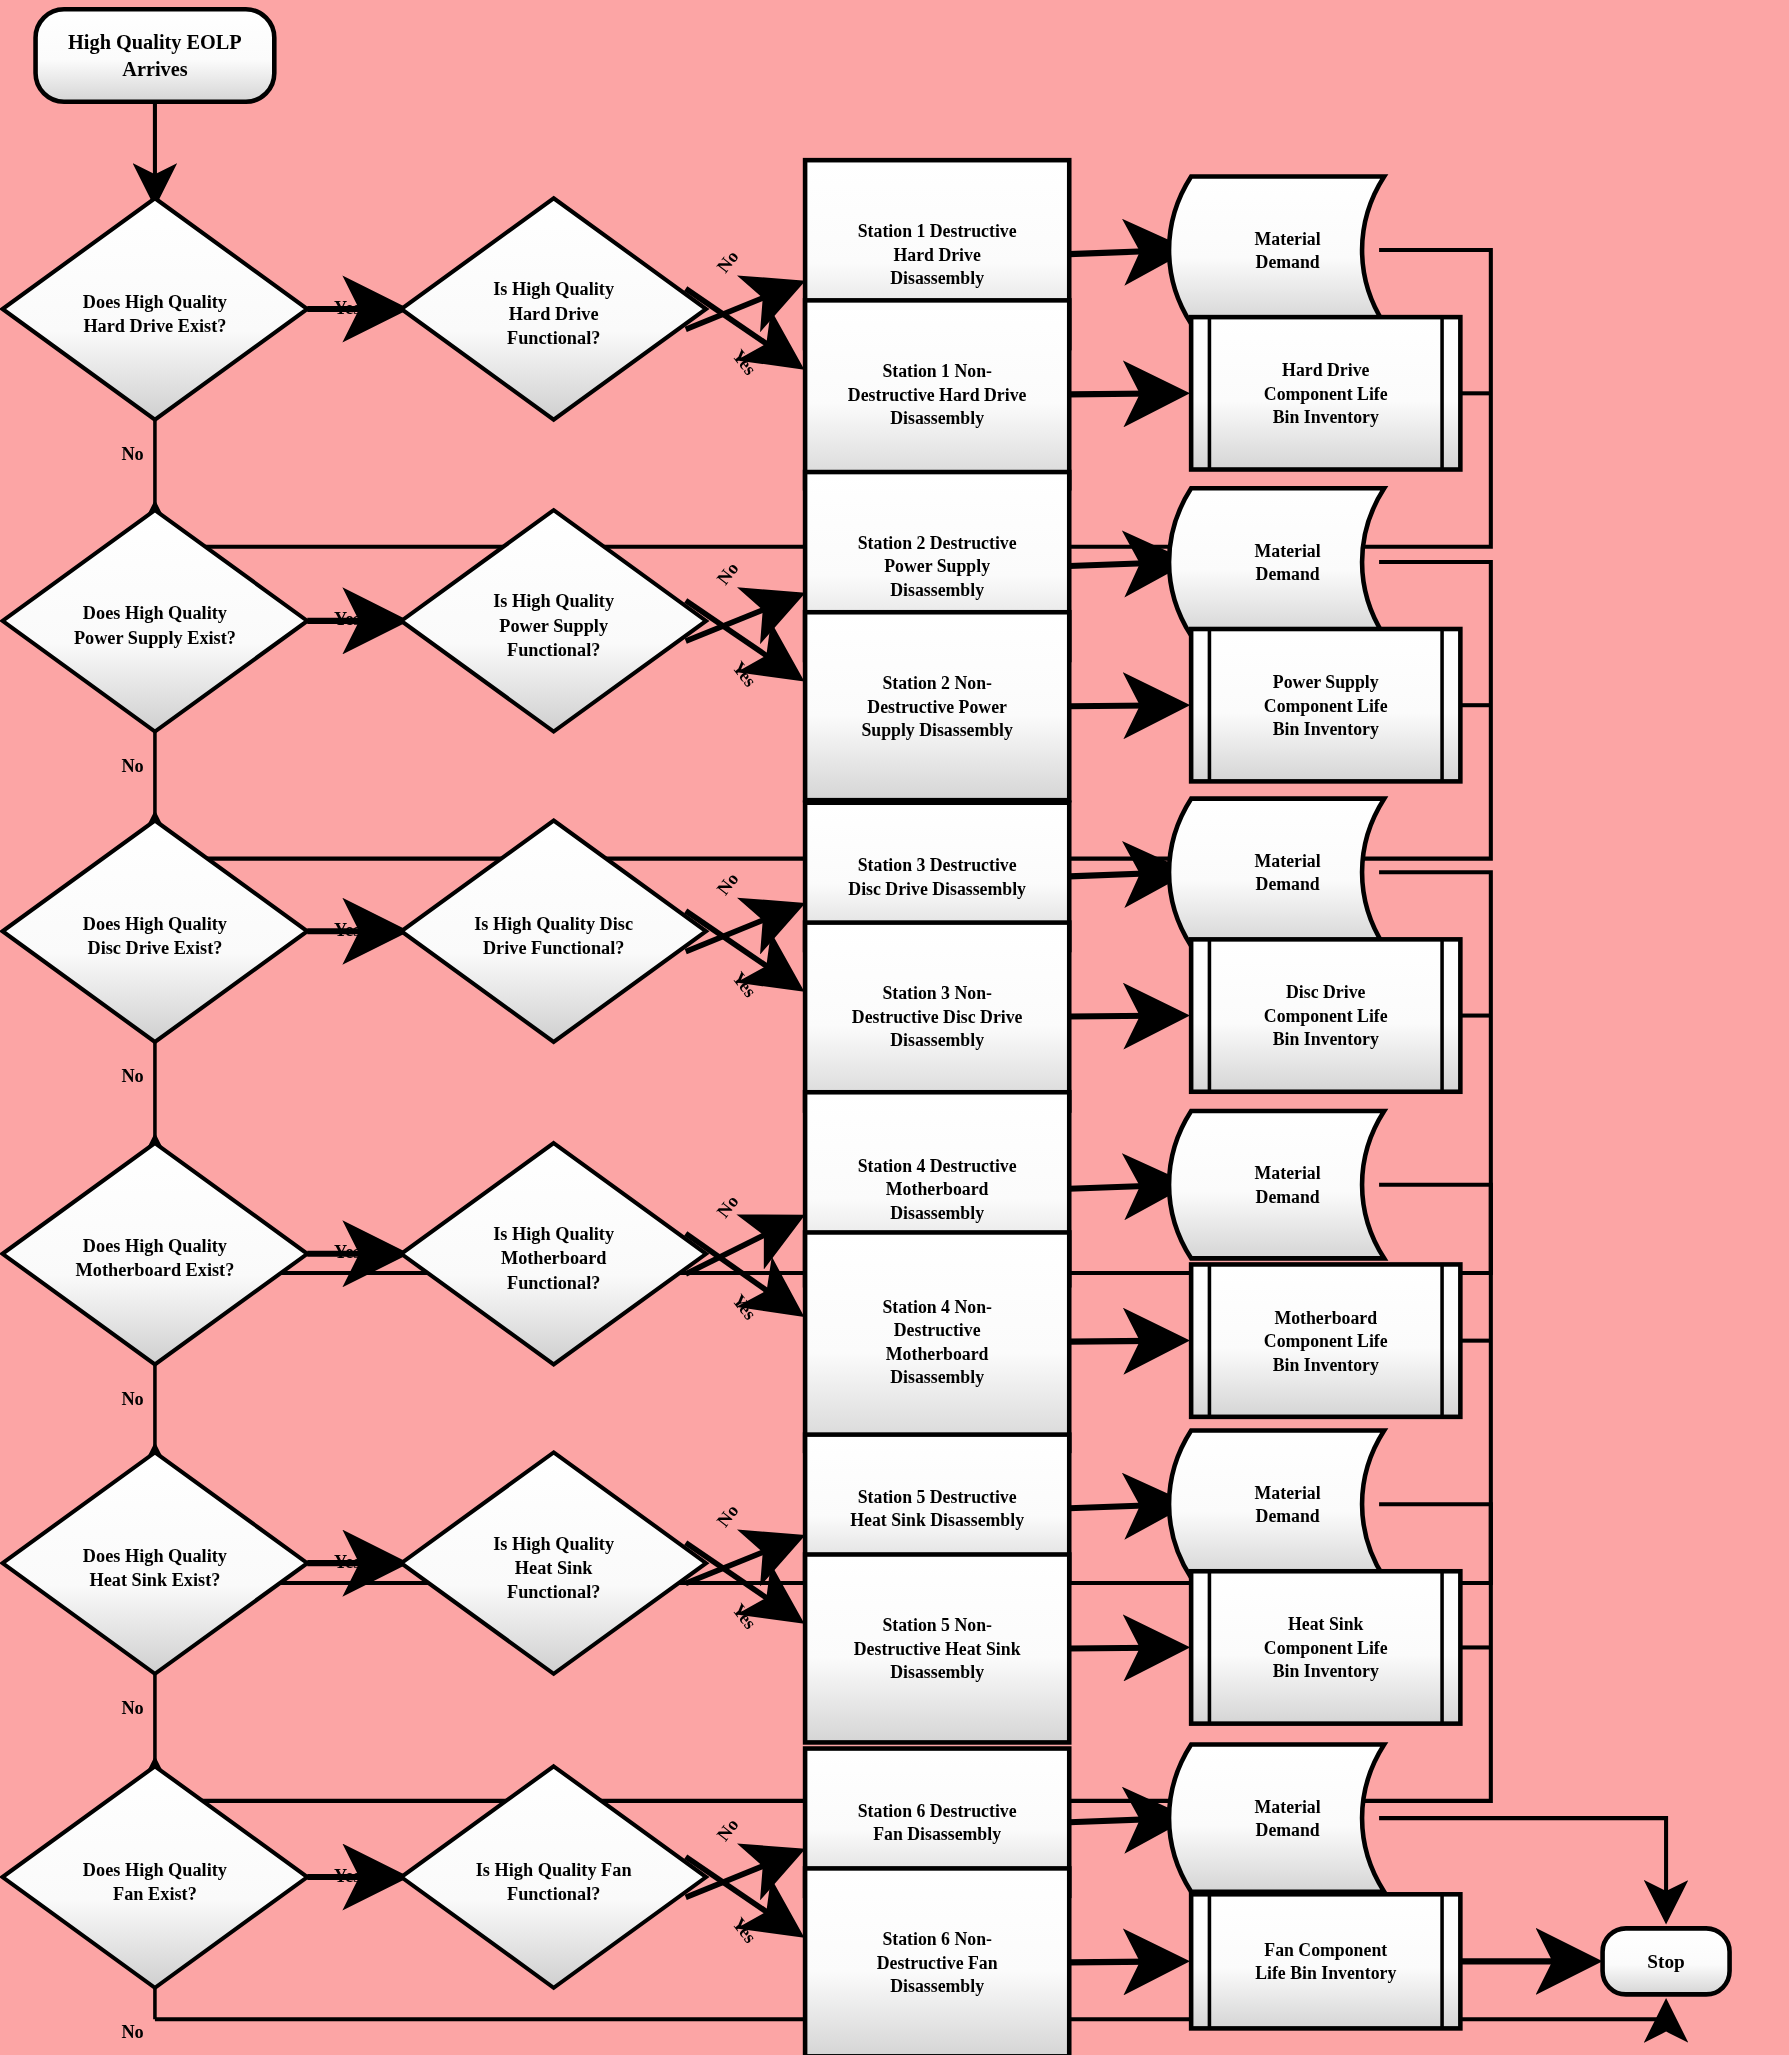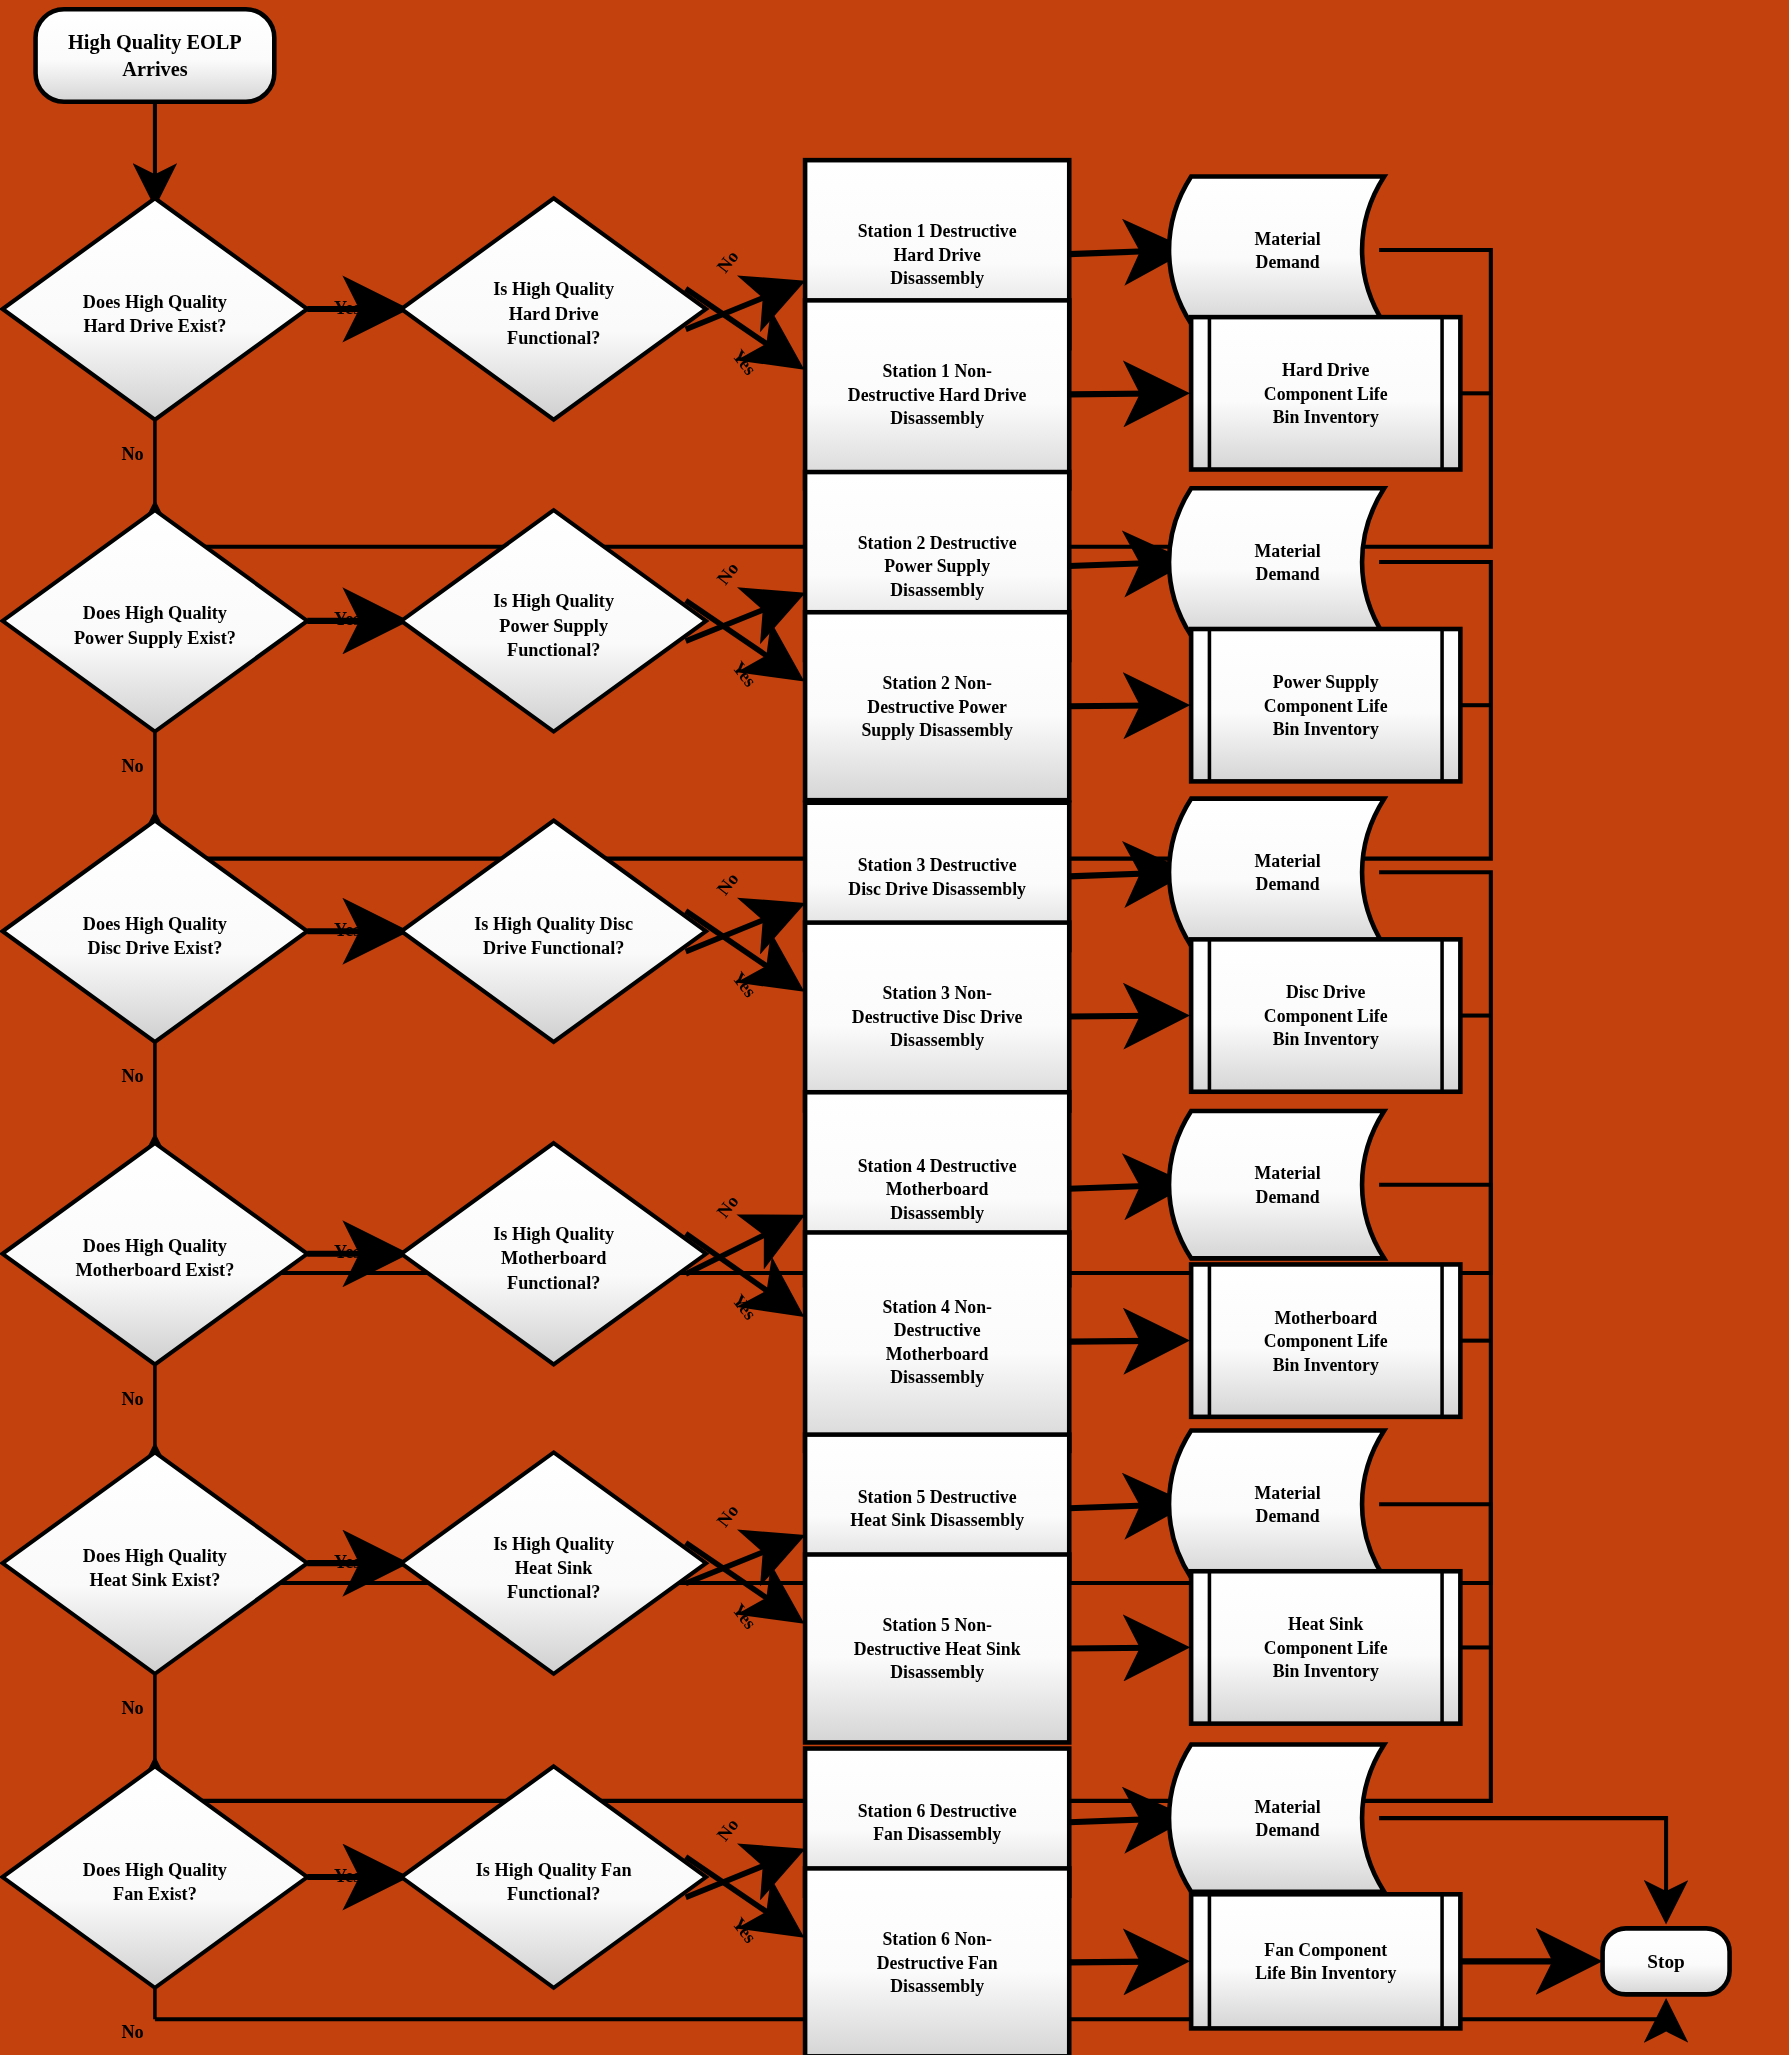--- a/index.html
+++ b/index.html
@@ -1,17 +1,17 @@
 <!DOCTYPE html>
 <html style="font-size:8.1px"><head>
 <meta charset="utf-8">
 <style>
   html,body{margin:0;padding:0;background:#ffffff;}
   body{font-family:"Liberation Serif", serif;}
-  #chart-root{position:relative;width:1789px;height:2056px;background:#c2410c;overflow:hidden;}
+  #chart-root{position:relative;width:1789px;height:2056px;background:#fca5a5;overflow:hidden;}
   svg#flow{position:absolute;left:0;top:0;width:1789px;height:2056px;display:block;}
   .nodeText{font-family:"Liberation Serif", serif;font-weight:bold;fill:#000;text-anchor:middle;}
   .edgeLabel{font-family:"Liberation Serif", serif;font-weight:bold;fill:#000;text-anchor:middle;}
 </style>
 </head>
 <body>
 
 <div id="chart-root">
   <svg id="flow" viewBox="0 0 3522 4047" xmlns="http://www.w3.org/2000/svg">
     <defs>

